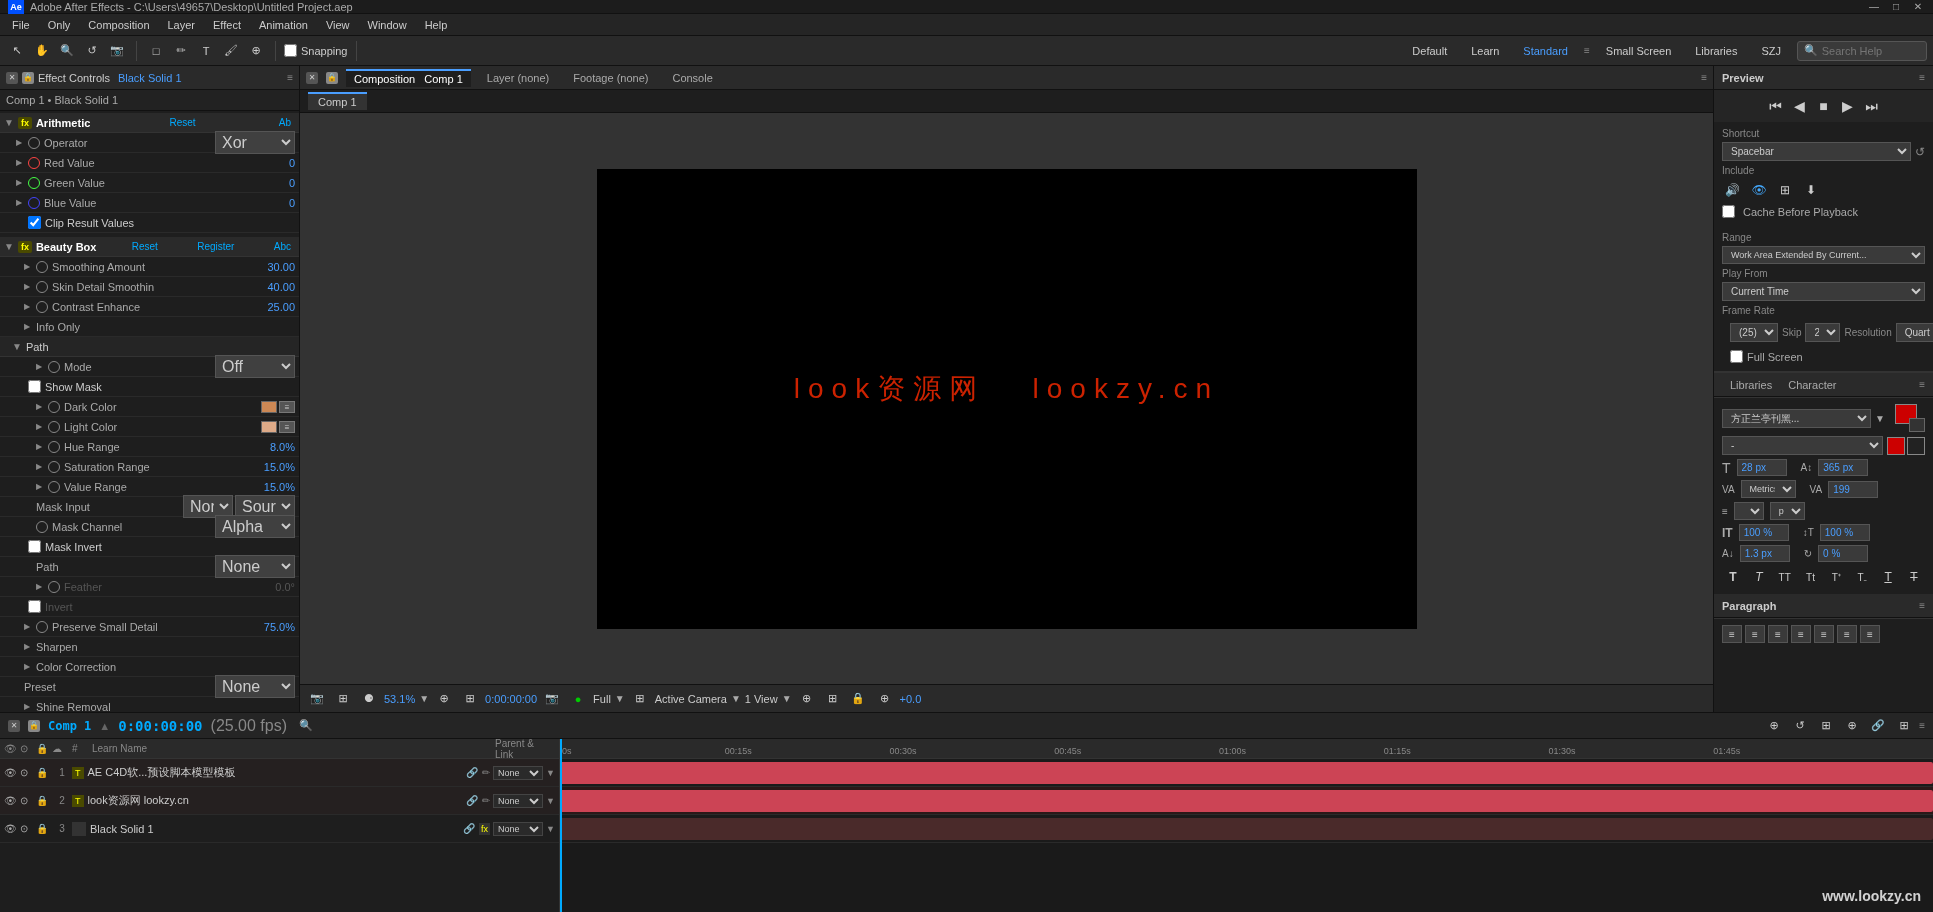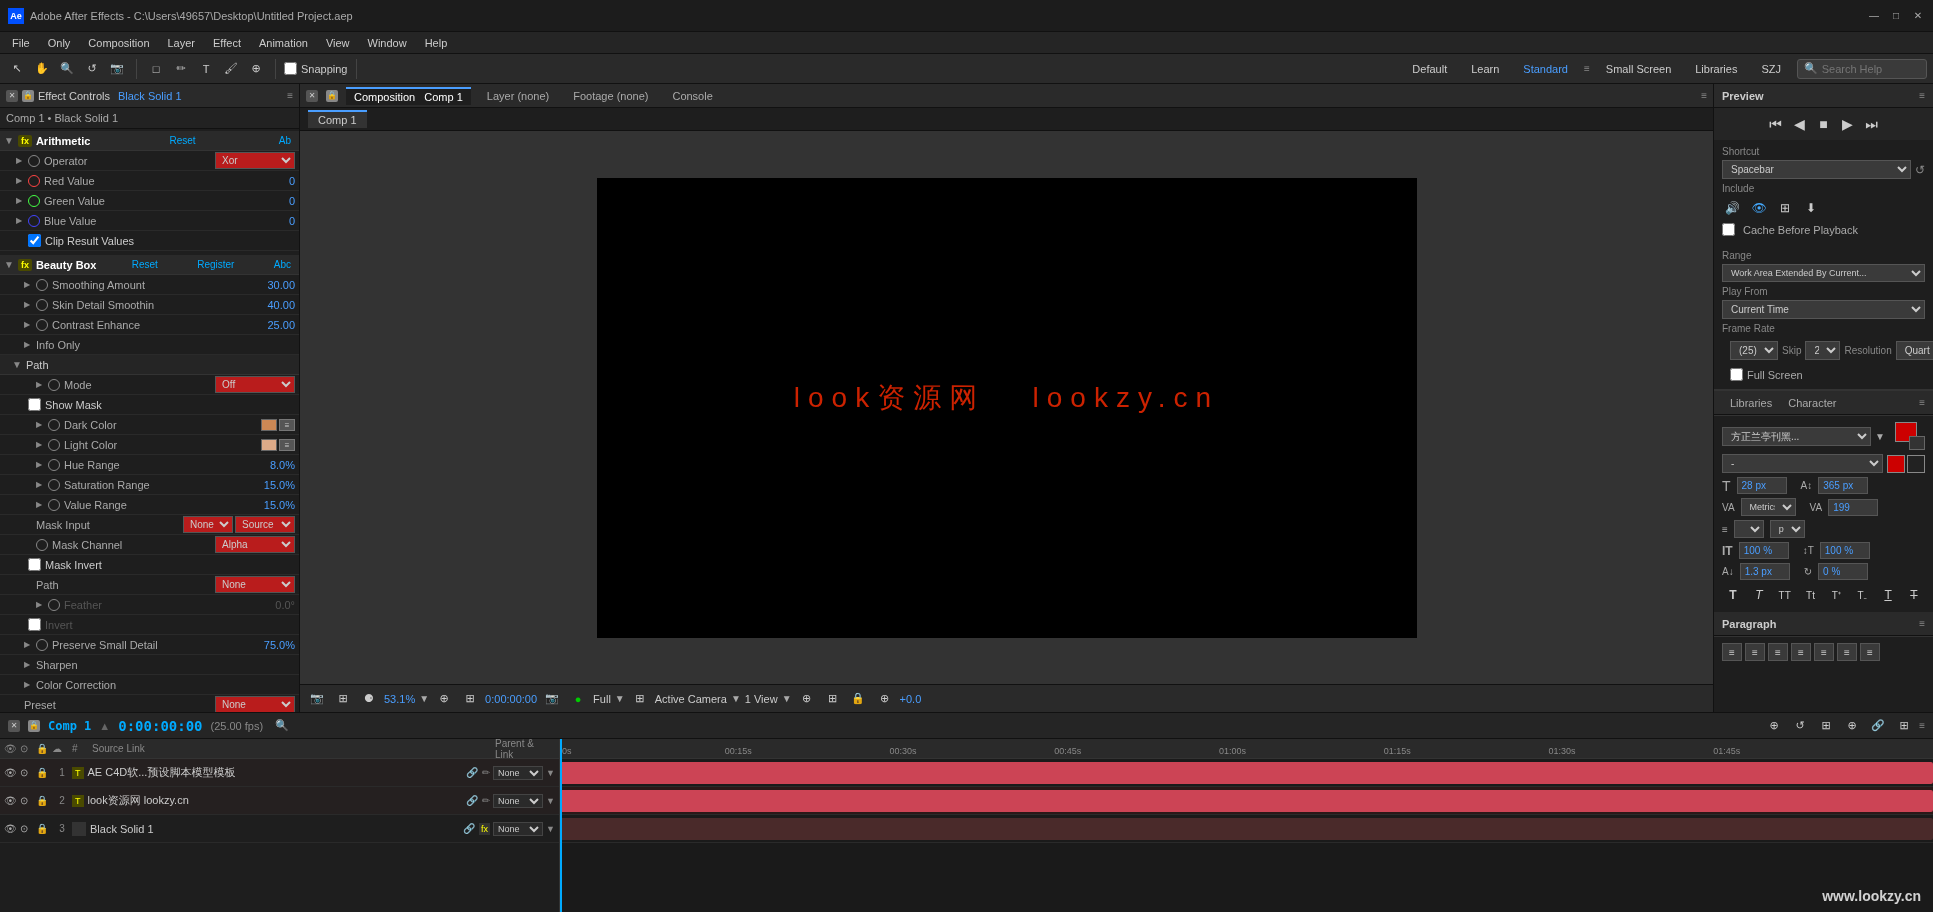--- a/index.html
+++ b/index.html
@@ -11,21 +11,21 @@
       width: 1933px;
       height: 912px;
       overflow: hidden;
       display: flex;
       flex-direction: column;
     }
 
     
     .title-bar {
       background: #1c1c1c;
-      height: 32px;
+      height: 14px;
       display: flex;
       align-items: center;
       padding: 0 8px;
       justify-content: space-between;
       border-bottom: 1px solid #111;
     }
     .title-bar-left {
       display: flex;
       align-items: center;
       gap: 6px;
@@ -263,24 +263,24 @@
       color: #aaa;
       font-size: 11px;
       flex: 1;
     }
     .property-value {
       color: #4a9eff;
       font-size: 11px;
       text-align: right;
     }
     .property-dropdown {
-      background: #b91c1c;
+      background: #404040;
       border: 1px solid #555;
       color: #ccc;
-      font-size: 10px;
+      font-size: 16px;
       padding: 1px 2px;
       width: 80px;
     }
 
     .sub-section-header {
       display: flex;
       align-items: center;
       height: 20px;
       padding: 0 4px 0 12px;
       background: #252525;
@@ -604,21 +604,21 @@
       font-family: monospace;
     }
     .timeline-time {
       color: #00aaff;
       font-size: 14px;
       font-weight: bold;
       font-family: monospace;
     }
     .timeline-fps {
       color: #888;
-      font-size: 11px;
+      font-size: 16px;
     }
     .timeline-body {
       display: flex;
       flex: 1;
       overflow: hidden;
     }
     .timeline-layers-panel {
       width: 560px;
       background: #1e1e1e;
       border-right: 1px solid #333;
@@ -1261,21 +1261,21 @@
 
   <div class="timeline-body">
 
     <div class="timeline-layers-panel">
       <div class="timeline-col-headers">
         <span style="width:16px;">👁</span>
         <span style="width:16px;">⊙</span>
         <span style="width:16px;">🔒</span>
         <span style="width:20px;">☁</span>
         <span style="width:20px;">#</span>
-        <span style="flex:1;">Source Link</span>
+        <span style="flex:1;">Learn Name</span>
         <span style="width:60px;">Parent &amp; Link</span>
       </div>
 
       <div class="timeline-layer-row">
         <span class="layer-vis-btn">👁</span>
         <span class="layer-vis-btn">⊙</span>
         <span class="layer-vis-btn">🔒</span>
         <span class="layer-num">1</span>
         <span class="layer-type-text">T</span>
         <span class="layer-name">AE C4D软...预设脚本模型模板</span>

